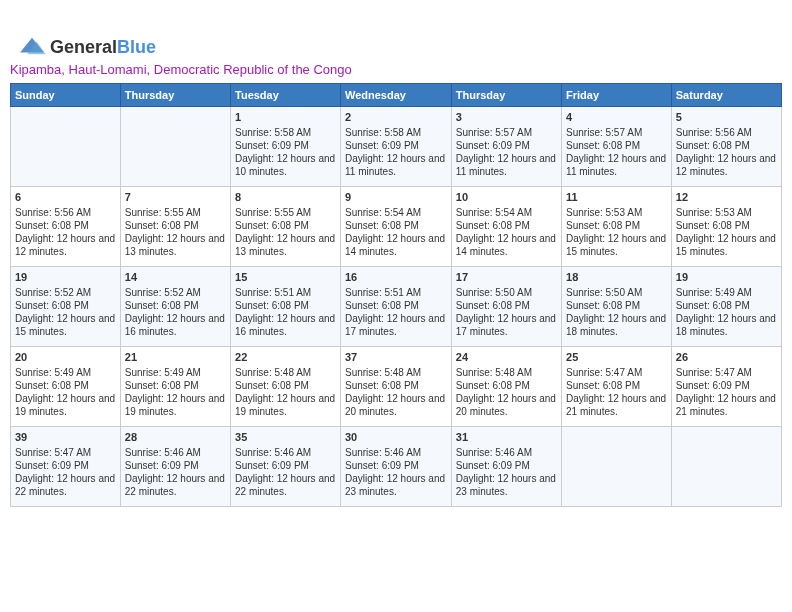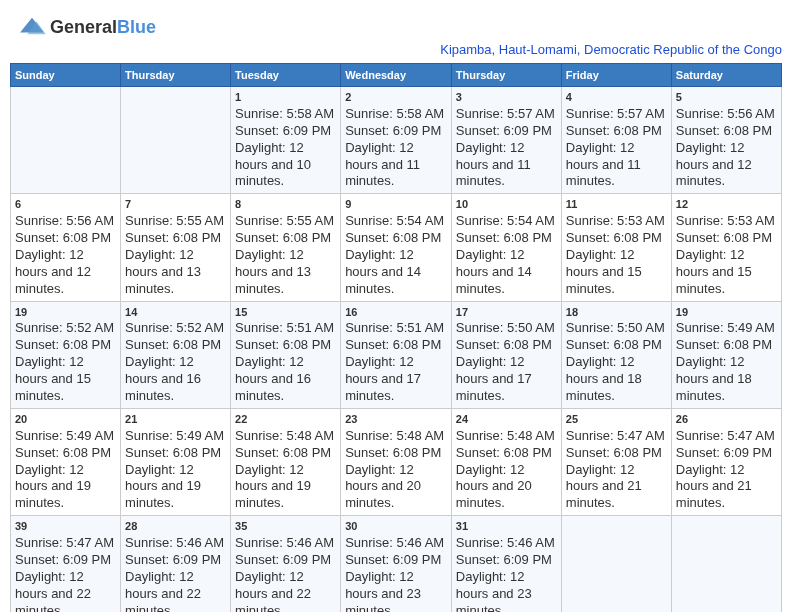--- a/index.html
+++ b/index.html
@@ -9,40 +9,41 @@
       width: 792px;
       min-height: 612px;
       padding: 10px;
     }
     .header {
       display: flex;
       align-items: flex-start;
       justify-content: space-between;
       margin-bottom: 4px;
       padding: 6px 8px 0 8px;
+      margin-top: 20px;
     }
     .logo {
       display: flex;
       align-items: center;
       gap: 4px;
     }
     .logo-icon {
       width: 28px;
       height: 22px;
     }
     .month-title {
       font-size: 36px;
       font-weight: bold;
       color: #333;
       text-align: right;
     }
     .subtitle {
-      text-align: right;
+      text-align: left;
       font-size: 13px;
-      color: #1d4ed8;
+      color: #a21caf;
       margin-bottom: 6px;
       font-weight: normal;
     }
     .calendar {
       width: 100%;
       border-collapse: collapse;
       font-size: 10px;
       border-radius: 26px;
     }
     .calendar thead th {
@@ -70,21 +71,21 @@
     .calendar tbody tr:nth-child(even) td {
       background: #fff;
     }
     .day-number {
       font-weight: bold;
       font-size: 11px;
       display: block;
       margin-bottom: 1px;
     }
     .day-info {
-      font-size: 13px;
+      font-size: 10px;
       color: #333;
       line-height: 1.3;
     }
     .empty-cell {
       background: #f5f8fc !important;
     }
   </style>
 </head>
 <body>
 
@@ -206,21 +207,21 @@
         </td>
         <td>
           <span class="day-number">21</span>
           <div class="day-info">Sunrise: 5:49 AM<br>Sunset: 6:08 PM<br>Daylight: 12 hours and 19 minutes.</div>
         </td>
         <td>
           <span class="day-number">22</span>
           <div class="day-info">Sunrise: 5:48 AM<br>Sunset: 6:08 PM<br>Daylight: 12 hours and 19 minutes.</div>
         </td>
         <td>
-          <span class="day-number">23</span>
+          <span class="day-number">37</span>
           <div class="day-info">Sunrise: 5:48 AM<br>Sunset: 6:08 PM<br>Daylight: 12 hours and 20 minutes.</div>
         </td>
         <td>
           <span class="day-number">24</span>
           <div class="day-info">Sunrise: 5:48 AM<br>Sunset: 6:08 PM<br>Daylight: 12 hours and 20 minutes.</div>
         </td>
         <td>
           <span class="day-number">25</span>
           <div class="day-info">Sunrise: 5:47 AM<br>Sunset: 6:08 PM<br>Daylight: 12 hours and 21 minutes.</div>
         </td>

